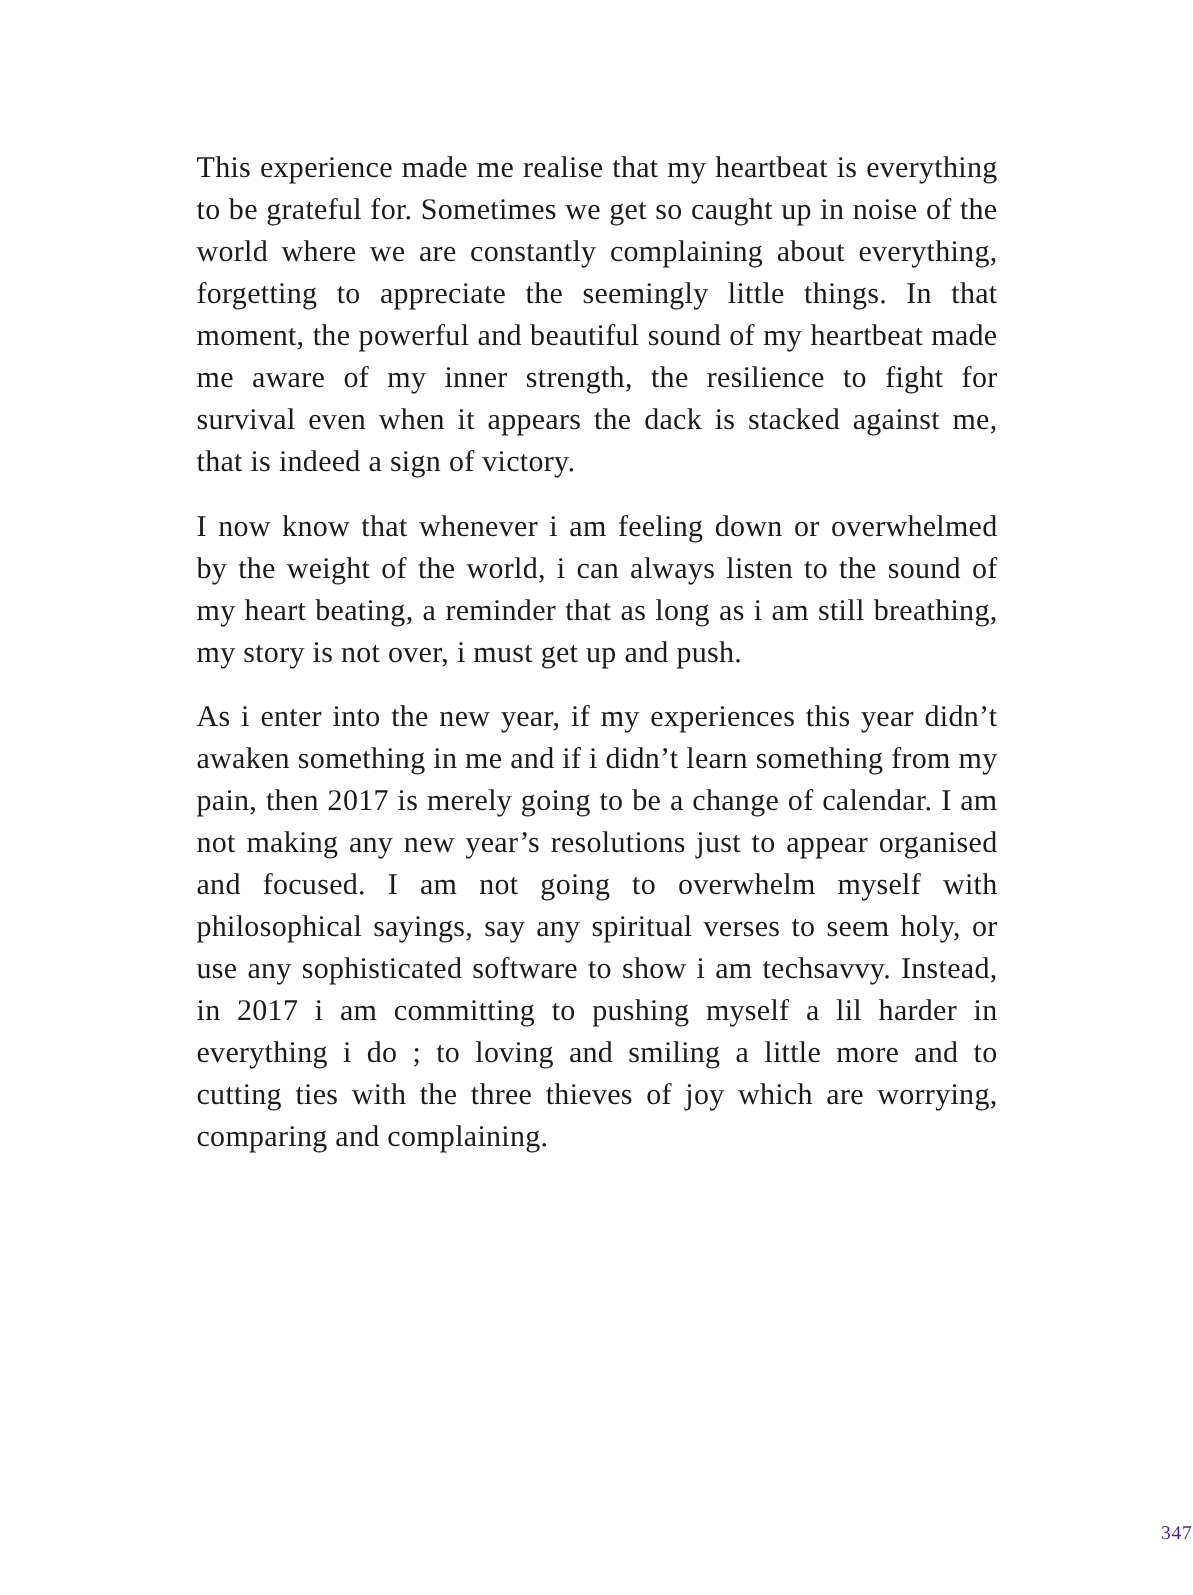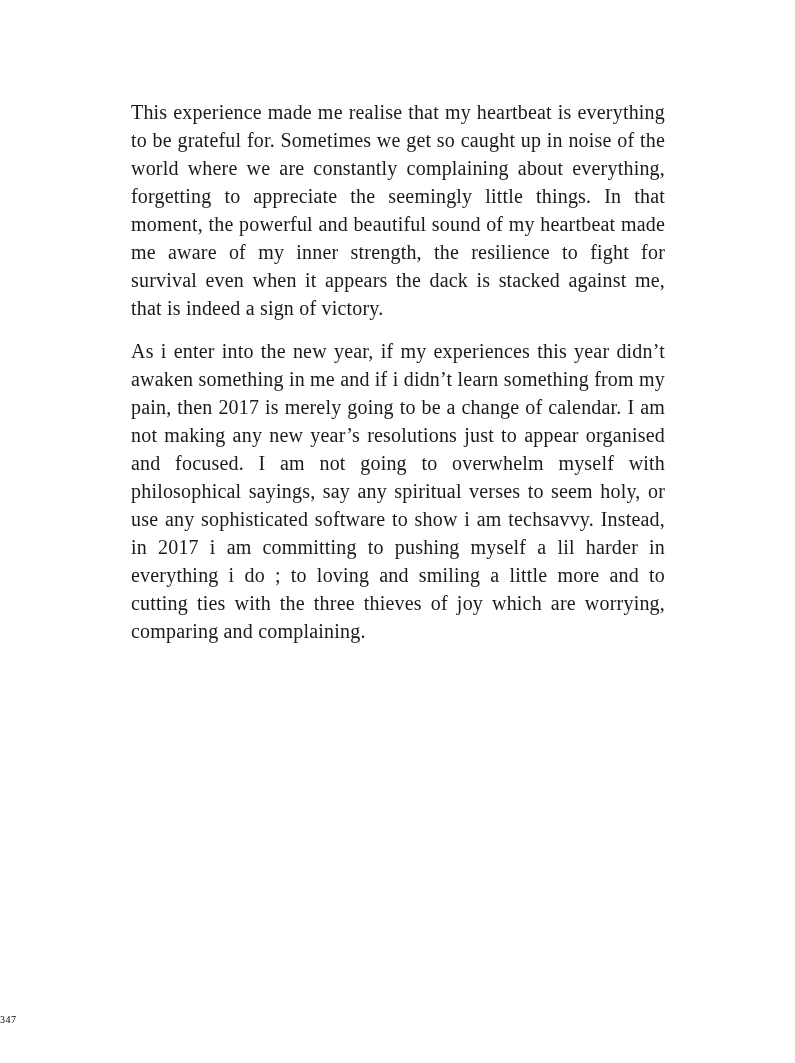--- a/index.html
+++ b/index.html
@@ -28,28 +28,29 @@
     line-height: 28px;
     text-align: justify;
     text-justify: inter-word;
     letter-spacing: 0.2px;
   }
   .page-number {
     position: absolute;
     left: 0;
     right: 0;
     top: 1014px;
-    text-align: left;
-    font-size: 10px;
-    color: #000000;
+    text-align: right;
+    font-size: 13px;
+    color: #4c1d95;
     letter-spacing: 0.5px;
   }
 </style>
 </head>
 <body>
 
 <div class="page">
   <div class="text-block">
     <p>This experience made me realise that my heartbeat is everything to be grateful for.  Sometimes we get so caught up in noise of the world where we are constantly complaining about everything, forgetting to appreciate the seemingly little things. In that moment, the powerful and beautiful sound of my heartbeat made me aware of my inner strength, the resilience to fight for survival even when it appears the  dack is stacked against me, that is indeed a  sign of victory.</p>
+    <p>I now know that whenever i am feeling down or overwhelmed by the weight of the world, i can always listen to the sound of my heart beating, a reminder that as long as i am still breathing, my story is not over, i must get up and push.</p>
     <p>As i enter into the new year, if my experiences this year didn’t awaken something in me and if i didn’t learn something from my pain, then 2017 is merely going to be a change of calendar. I am not making any new year’s resolutions just to  appear organised and focused. I am not going to overwhelm myself with philosophical sayings, say any spiritual verses to seem holy, or use any sophisticated software to show i am  techsavvy.  Instead, in 2017 i am  committing to pushing myself a lil harder in everything i do ; to loving and smiling a little more and to  cutting ties  with the three  thieves of joy which are worrying,  comparing and complaining.</p>
   </div>
   <div class="page-number">347</div>
 </div>
 
 </body></html>

